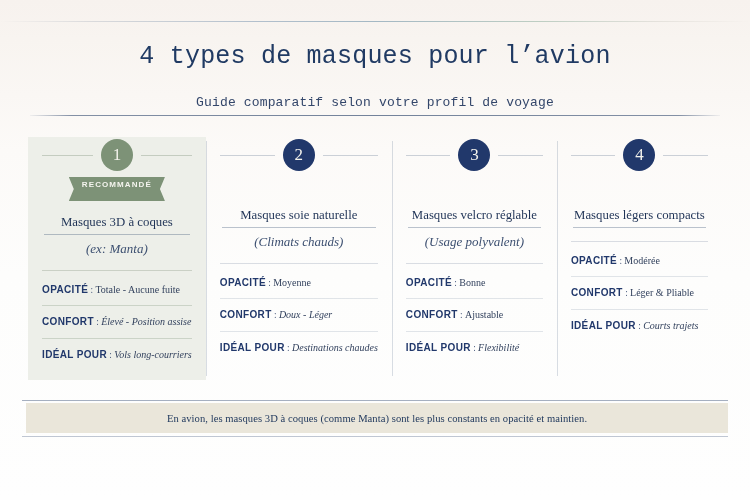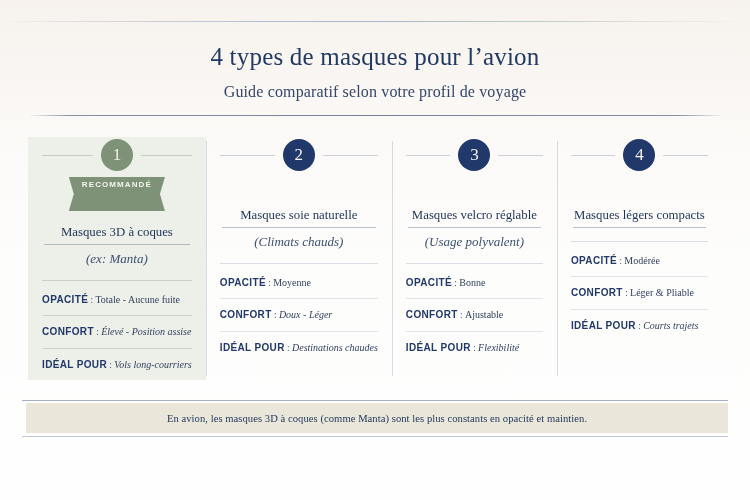--- a/index.html
+++ b/index.html
@@ -36,31 +36,32 @@
        rgba(120,160,140,0.45) 72%,
        rgba(175,175,165,0.25) 88%,
        rgba(255,255,255,0) 100%);
   }
 
   
   .header {
     position: absolute;
     left: 0; right: 0; top: 42px;
     text-align: center;
+    font-family: Liberation Mono, monospace;
   }
   .title {
     font-size: 25px;
     color: #203a63;
     letter-spacing: 0.2px;
     line-height: 1.18;
     font-weight: 400;
   }
   .subtitle {
-    margin-top: 11px;
-    font-size: 16px;
+    margin-top: 23px;
+    font-size: 13px;
     color: #33466a;
     letter-spacing: 0.15px;
     font-weight: 400;
   }
 
   .head-rule {
     position: absolute;
     left: 30px; right: 30px; top: 115px;
     height: 1px;
     background: linear-gradient(90deg,
@@ -125,21 +126,21 @@
     padding-bottom: 1px;
   }
   .circle.navy  { background: #21386b; }
   .circle.green { background: #7d9277; }
 
   
   .ribbon-wrap {
     display: flex;
     justify-content: center;
     margin-top: 6px;
-    height: 34px;
+    height: 24px;
   }
   .ribbon {
     background: #7d9277;
     color: #f4f4ee;
     font-family: "Liberation Sans", sans-serif;
     font-size: 8px;
     font-weight: 700;
     letter-spacing: 1.1px;
     padding: 3.5px 13px 3.5px 13px;
     line-height: 1;

